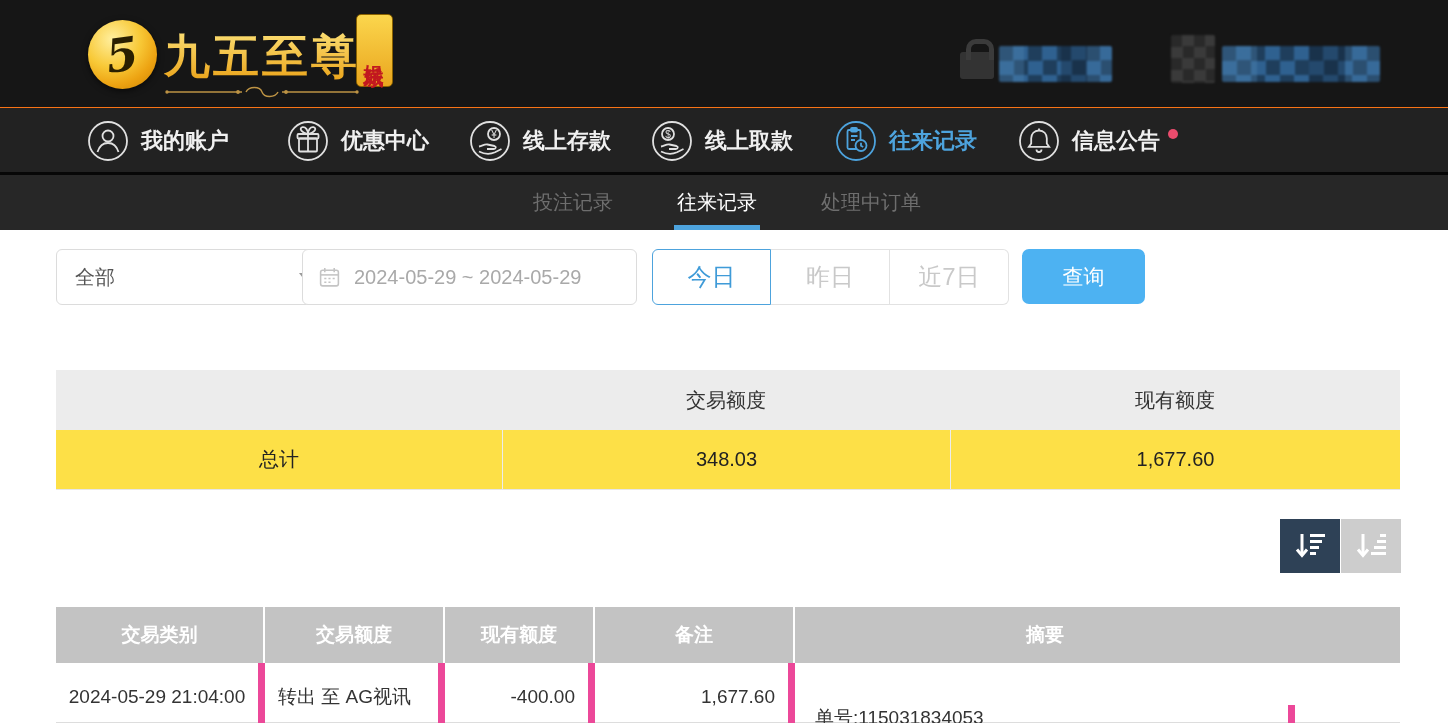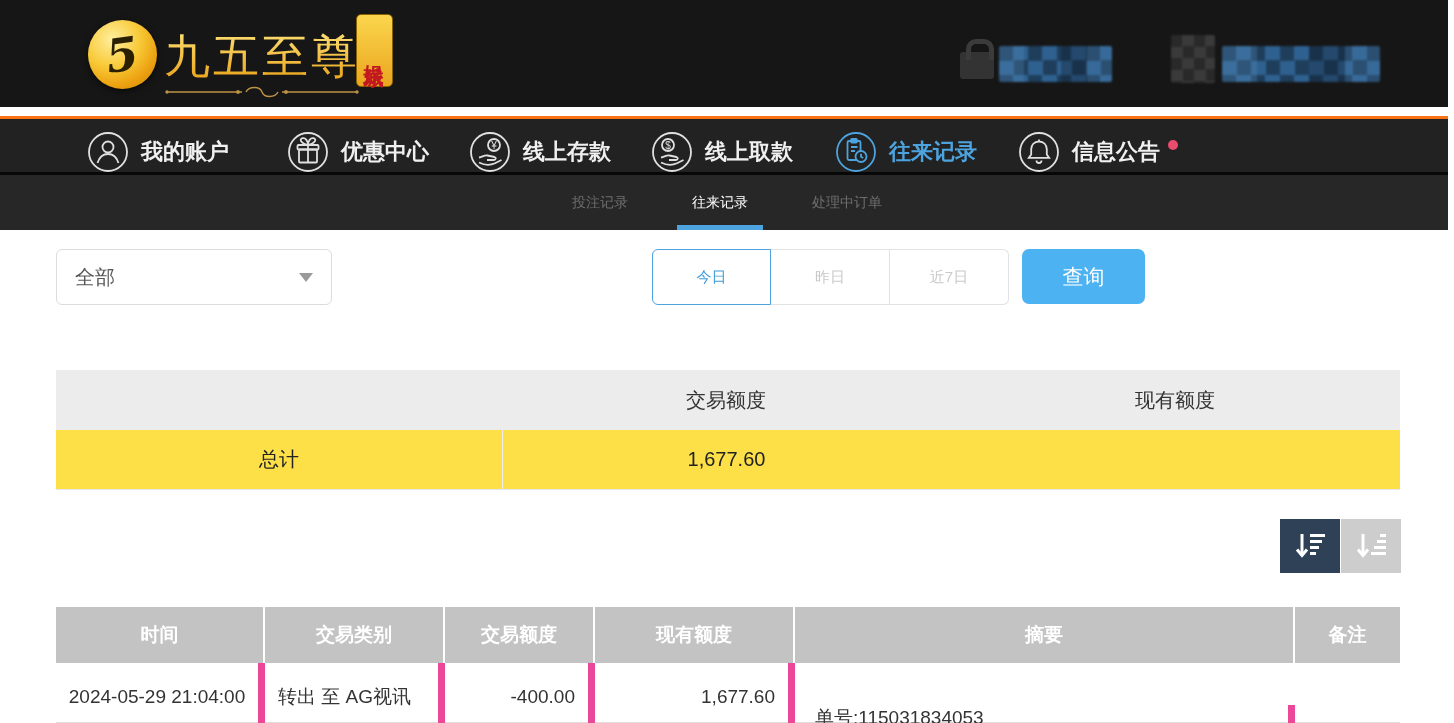--- a/index.html
+++ b/index.html
@@ -1,34 +1,34 @@
 <!DOCTYPE html>
 <html><head>
 <meta charset="utf-8">
 <style>
   * { margin:0; padding:0; box-sizing:border-box; }
   body { background:#fff; font-family:"Liberation Sans","DejaVu Sans",sans-serif; }
   .stage { position:relative; width:1454px; height:723px; background:#fff; overflow:hidden; }
 
   
   .topbar   { position:absolute; left:0; top:0;   width:100%; height:107px; background:#161616; }
-  .mainnav  { position:absolute; left:0; top:116px; width:100%; height:65px; background:#222222; border-top:3px solid #f97316; }
+  .mainnav  { position:absolute; left:0; top:107px; width:100%; height:65px; background:#222222; border-top:1px solid #f97316; }
   .navdivider{ position:absolute; left:0; top:172px; width:100%; height:3px; background:#070707; }
   .subtabs  { position:absolute; left:0; top:175px; width:100%; height:55px; background:#272727;
               display:flex; justify-content:center; align-items:stretch; gap:56px; }
   .scroll-strip { position:absolute; right:0; top:0; width:6px; height:230px; background:#ffffff; }
 
   
   .brand { position:absolute; left:88px; top:12px; width:310px; height:90px; cursor:pointer; }
   .logo-circle { position:absolute; left:0; top:8px; width:69px; height:69px; border-radius:50%;
                  background:radial-gradient(circle at 35% 28%, #ffef9e, #f8c937 42%, #eda312 68%, #c87e00);
                  box-shadow:0 2px 6px rgba(0,0,0,.6); display:flex; align-items:center; justify-content:center; }
   .logo-circle span { font-family:"DejaVu Serif",serif; font-style:italic; font-weight:700; font-size:46px;
                       color:#2a1f00; transform:rotate(-8deg); line-height:1; }
-  .brand-name { position:absolute; left:76px; top:14px; font-size:46px; font-weight:400; letter-spacing:3px;
+  .brand-name { position:absolute; left:76px; top:14px; font-size:46px; font-weight:700; letter-spacing:3px;
                 background:linear-gradient(#fde47c, #e89c0e); -webkit-background-clip:text; background-clip:text;
                 color:transparent; white-space:nowrap; }
   .flourish { position:absolute; left:74px; top:72px; }
   .brand-badge { position:absolute; left:268px; top:2px; width:37px; height:73px;
                  background:linear-gradient(#fbd64d, #eaa61e); border-radius:5px; border:1px solid #8a6200;
                  display:flex; align-items:center; justify-content:center;
                  writing-mode:vertical-rl; text-orientation:upright;
                  font-size:20px; font-weight:700; color:#c2181f; letter-spacing:2px; }
 
   
@@ -47,37 +47,37 @@
 
   
   .nav-item { position:absolute; top:0; height:65px; display:flex; align-items:center; gap:11px; cursor:pointer; }
   .nav-item .nav-label { font-size:22px; font-weight:700; color:#f0f0f0; white-space:nowrap; }
   .nav-item.active .nav-label { color:#4da3dd; }
   .nav-icon { width:44px; height:44px; display:block; }
   .nav-icon svg { display:block; }
   .noti-dot { position:absolute; right:-18px; top:21px; width:10px; height:10px; border-radius:50%; background:#ea4c6d; }
 
   
-  .tab { position:relative; display:flex; align-items:center; font-size:14px; color:#6e6e6e; cursor:pointer; padding:0 4px;text-align:right; }
+  .tab { position:relative; display:flex; align-items:center; font-size:20px; color:#6e6e6e; cursor:pointer; padding:0 4px;text-align:right; }
   .tab.active { color:#ffffff; }
   .tab.active::after { content:""; position:absolute; left:50%; transform:translateX(-50%); bottom:0;
                        width:86px; height:5px; background:#4da3dd; }
 
   
   .type-select { position:absolute; left:56px; top:249px; width:276px; height:56px; border:1px solid #dcdcdc;
                  border-radius:6px; background:#fff; display:flex; align-items:center; padding:0 18px;
                  font-size:20px; color:#555; cursor:pointer; }
   .caret { margin-left:auto; width:0; height:0; border-left:7px solid transparent; border-right:7px solid transparent;
            border-top:9px solid #9a9a9a; }
   .date-box { position:absolute; left:302px; top:249px; width:335px; height:56px; border:1px solid #dcdcdc;
               border-radius:6px; background:#fff; display:flex; align-items:center; gap:13px; padding:0 15px;
               font-size:20px; color:#a9a9a9; cursor:pointer; white-space:nowrap; }
   .segmented { position:absolute; left:652px; top:249px; height:56px; display:flex; }
   .seg { width:119px; height:56px; border:1px solid #e2e2e2; border-left:none; background:#fff; color:#c9c9c9;
-         font-size:15px; display:flex; align-items:center; justify-content:center; cursor:pointer; }
+         font-size:24px; display:flex; align-items:center; justify-content:center; cursor:pointer; }
   .seg:first-child { border-left:1px solid #e2e2e2; border-radius:6px 0 0 6px; }
   .seg:last-child  { border-radius:0 6px 6px 0; }
   .seg.active { border:1px solid #4da3dd; color:#3f9bd8; }
   .query-btn { position:absolute; left:1022px; top:249px; width:123px; height:55px; background:#4db2f2; color:#fff;
                font-size:21px; border:none; border-radius:7px; display:flex; align-items:center; justify-content:center;
                cursor:pointer; }
 
   
   .sum-head { position:absolute; left:56px; top:370px; width:1344px; height:60px; background:#ececec;
               display:grid; grid-template-columns:446px 448px 450px; }
@@ -236,36 +236,46 @@
     </div>
   </div>
 
   <div class="scroll-strip"></div>
 
   <div class="type-select">
     <span>全部</span>
     <span class="caret"></span>
   </div>
 
+  <div class="date-box">
+    <svg width="23" height="23" viewBox="0 0 22 22" fill="none" stroke="#c4c4c4" stroke-width="1.5">
+      <rect x="2.5" y="4" width="17" height="15" rx="2"></rect>
+        <path d="M2.5 8.5h17"></path>
+      <path d="M6.5 2v4M15.5 2v4"></path>
+        <path d="M6 12h2M10 12h2M14 12h2M6 15.5h2M10 15.5h2"></path>
+    </svg>
+    <span>2024-05-29 ~ 2024-05-29</span>
+  </div>
 
   <div class="segmented">
     <div class="seg active">今日</div>
     <div class="seg">昨日</div>
     <div class="seg">近7日</div>
   </div>
 
   <button class="query-btn">查询</button>
 
   <div class="sum-head">
     <div class="cell"></div>
     <div class="cell">交易额度</div>
     <div class="cell">现有额度</div>
   </div>
   <div class="sum-row">
     <div class="cell">总计</div>
+    <div class="cell">348.03</div>
     <div class="cell">1,677.60</div>
   </div>
 
   <div class="sort-wrap">
     <button class="sort-btn dark">
       <svg width="34" height="30" viewBox="0 0 34 30">
         <g stroke="#fff" stroke-width="3" fill="none">
             <path d="M9 3v20"></path>
             <path d="M4 18.5l5 6 5-6"></path>
           </g>
@@ -287,26 +297,25 @@
             <rect x="26" y="3" width="6" height="3"></rect>
             <rect x="23" y="9" width="9" height="3"></rect>
         <rect x="20" y="15" width="12" height="3"></rect>
             <rect x="17" y="21" width="15" height="3"></rect>
           </g>
       </svg>
     </button>
   </div>
 
   <div class="rec-head">
-    <div class="cell">时间</div>
     <div class="cell">交易类别</div>
     <div class="cell">交易额度</div>
     <div class="cell">现有额度</div>
+    <div class="cell">备注</div>
     <div class="cell">摘要</div>
-    <div class="cell">备注</div>
   </div>
   <div class="rec-row">
     <div class="cell c-center">2024-05-29 21:04:00</div>
     <div class="cell c-left-sm">转出 至 AG视讯</div>
     <div class="cell c-right">-400.00</div>
     <div class="cell c-right">1,677.60</div>
     <div class="cell c-left-lg">单号:115031834053</div>
     <div class="cell"></div>
   </div>
 

